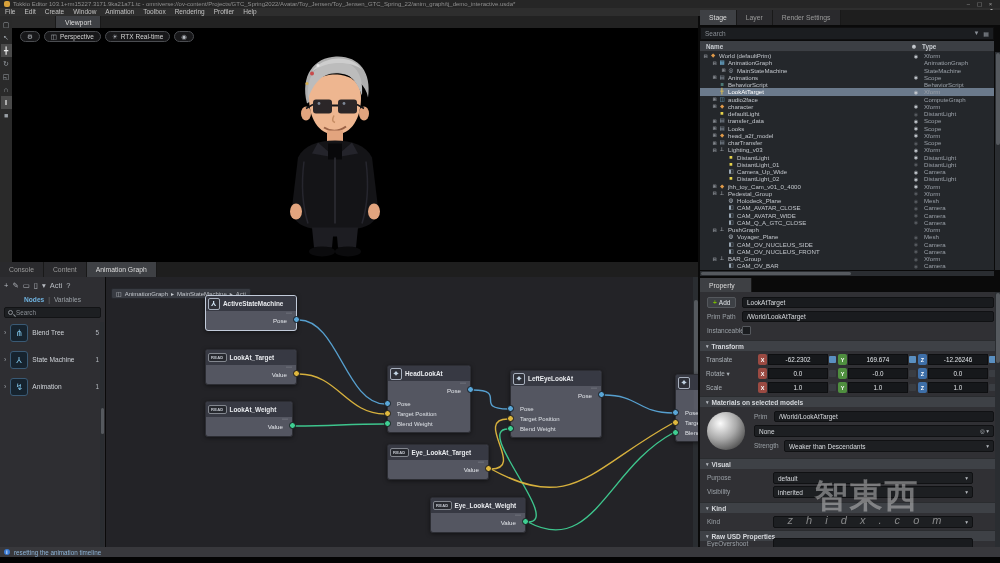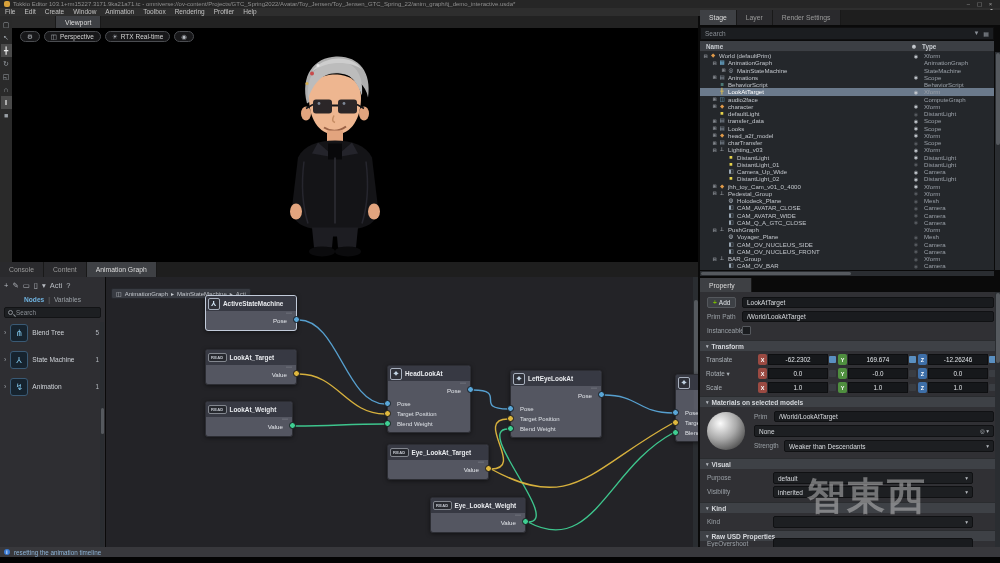--- a/index.html
+++ b/index.html
@@ -102,21 +102,21 @@
 
 #statusbar{left:0;top:547px;width:1000px;height:10px;background:#38383c;display:flex;align-items:center;gap:4px;padding:0 4px}
 #info-ic{width:6px;height:6px;border-radius:50%;background:#3a7bd5;color:#fff;font-size:4.5px;display:flex;align-items:center;justify-content:center;font-weight:bold}
 #status-msg{font-size:6.3px;color:#8fb6d9}
 #btm-black{left:0;top:557px;width:1000px;height:6px;background:#030303}
 
 #subs{left:100px;top:497px;width:800px;text-align:center;z-index:60;pointer-events:none;line-height:25px}
 .sub{font-size:19px;font-weight:bold;color:#fff;letter-spacing:1px;
  text-shadow:-1.5px 0 2px #000,1.5px 0 2px #000,0 -1.5px 2px #000,0 1.5px 2px #000,-1px -1px 1px #000,1px 1px 1px #000,2px 2px 2px #000}
 #wm{left:762px;top:478px;width:210px;text-align:center;z-index:55;pointer-events:none}
-#wm1{font-size:38px;font-weight:bold;color:rgba(200,200,200,.5);letter-spacing:2px;line-height:36px}
+#wm1{font-size:33px;font-weight:bold;color:rgba(200,200,200,.5);letter-spacing:2px;line-height:36px}
 #wm2{font-size:11px;color:rgba(205,205,205,.6);letter-spacing:5px;font-style:italic}
 </style>
 </head>
 <body>
 
 <div id="app">
 
   <div id="titlebar" class="abs">
     <div id="app-icon"></div>
     <div id="title">Tokkio Editor 103.1+rm15227.3171.9ka21a71.tc  -  omniverse://ov-content/Projects/GTC_Spring2022/Avatar/Toy_Jensen/Toy_Jensen_GTC_Spring_22/anim_graph/tj_demo_interactive.usda*</div>
@@ -775,14 +775,15 @@
     <span id="info-ic">i</span>
     <span id="status-msg">resetting the animation timeline</span>
   </div>
   <div id="btm-black" class="abs"></div>
 
   <div id="subs" class="abs">
   </div>
 
   <div id="wm" class="abs">
     <div id="wm1">智東西</div>
+    <div id="wm2">z h i d x . c o m</div>
   </div>
 </div>
 
 </body></html>

